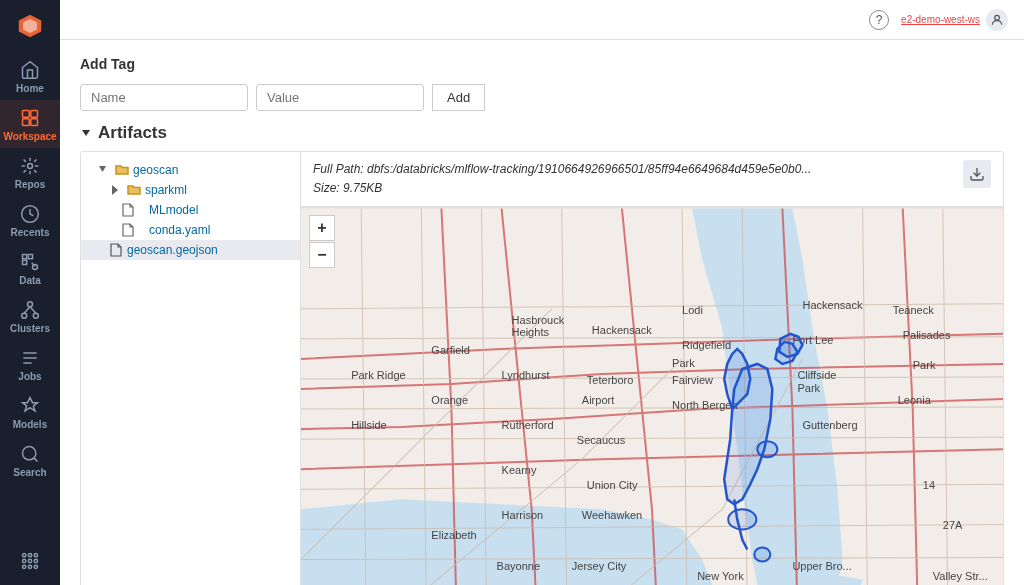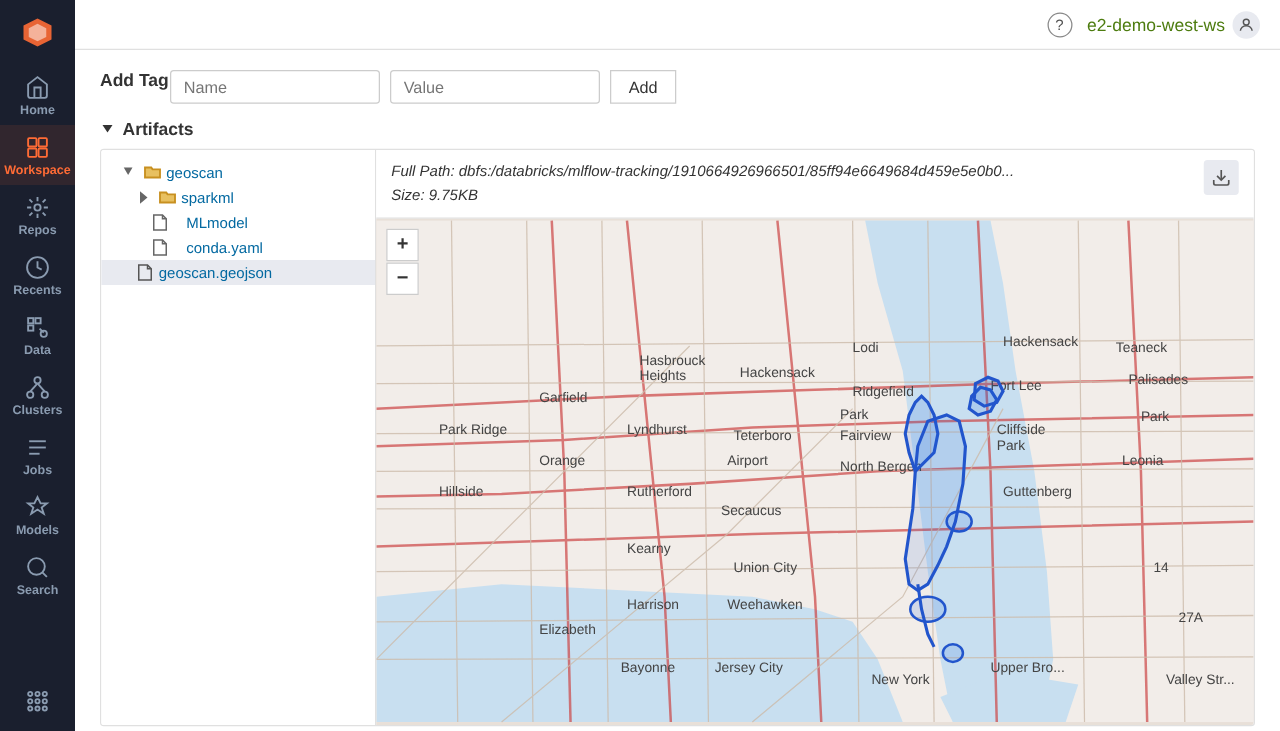--- a/index.html
+++ b/index.html
@@ -69,23 +69,24 @@
       align-items: center;
       justify-content: center;
       font-size: 12px;
       color: #555;
       cursor: pointer;
     }
     .topbar-user {
       display: flex;
       align-items: center;
       gap: 6px;
-      font-size: 14px;
-      color: #4d7c0f;
-      cursor: pointer;
+      font-size: 10px;
+      color: #ef4444;
+      cursor: pointer;
+      text-decoration: underline;
     }
     .topbar-user-icon {
       width: 22px;
       height: 22px;
       border-radius: 50%;
       background: #e8eaf0;
       display: flex;
       align-items: center;
       justify-content: center;
     }
@@ -94,21 +95,21 @@
     .content {
       flex: 1;
       padding: 16px 20px;
       overflow-y: auto;
       display: flex;
       flex-direction: column;
       gap: 12px;
     }
 
     
-    .add-tag-section { display: flex; flex-direction: row; gap: 1px; }
+    .add-tag-section { display: flex; flex-direction: column; gap: 12px; }
     .add-tag-title { font-size: 14px; font-weight: 600; color: #333; }
     .add-tag-row { display: flex; gap: 8px; align-items: center; }
     .add-tag-input {
       padding: 5px 10px;
       border: 1px solid #ccc;
       border-radius: 3px;
       font-size: 13px;
       color: #999;
       width: 168px;
       outline: none;
@@ -122,21 +123,21 @@
       cursor: pointer;
       color: #333;
     }
 
     
     .artifacts-section { display: flex; flex-direction: column; gap: 8px; }
     .artifacts-header {
       display: flex;
       align-items: center;
       gap: 6px;
-      font-size: 14px;
+      font-size: 17px;
       font-weight: 600;
       color: #333;
       cursor: pointer;
     }
     .artifacts-body {
       display: flex;
       gap: 0;
       border: 1px solid #e0e0e0;
       border-radius: 3px;
       overflow: hidden;

